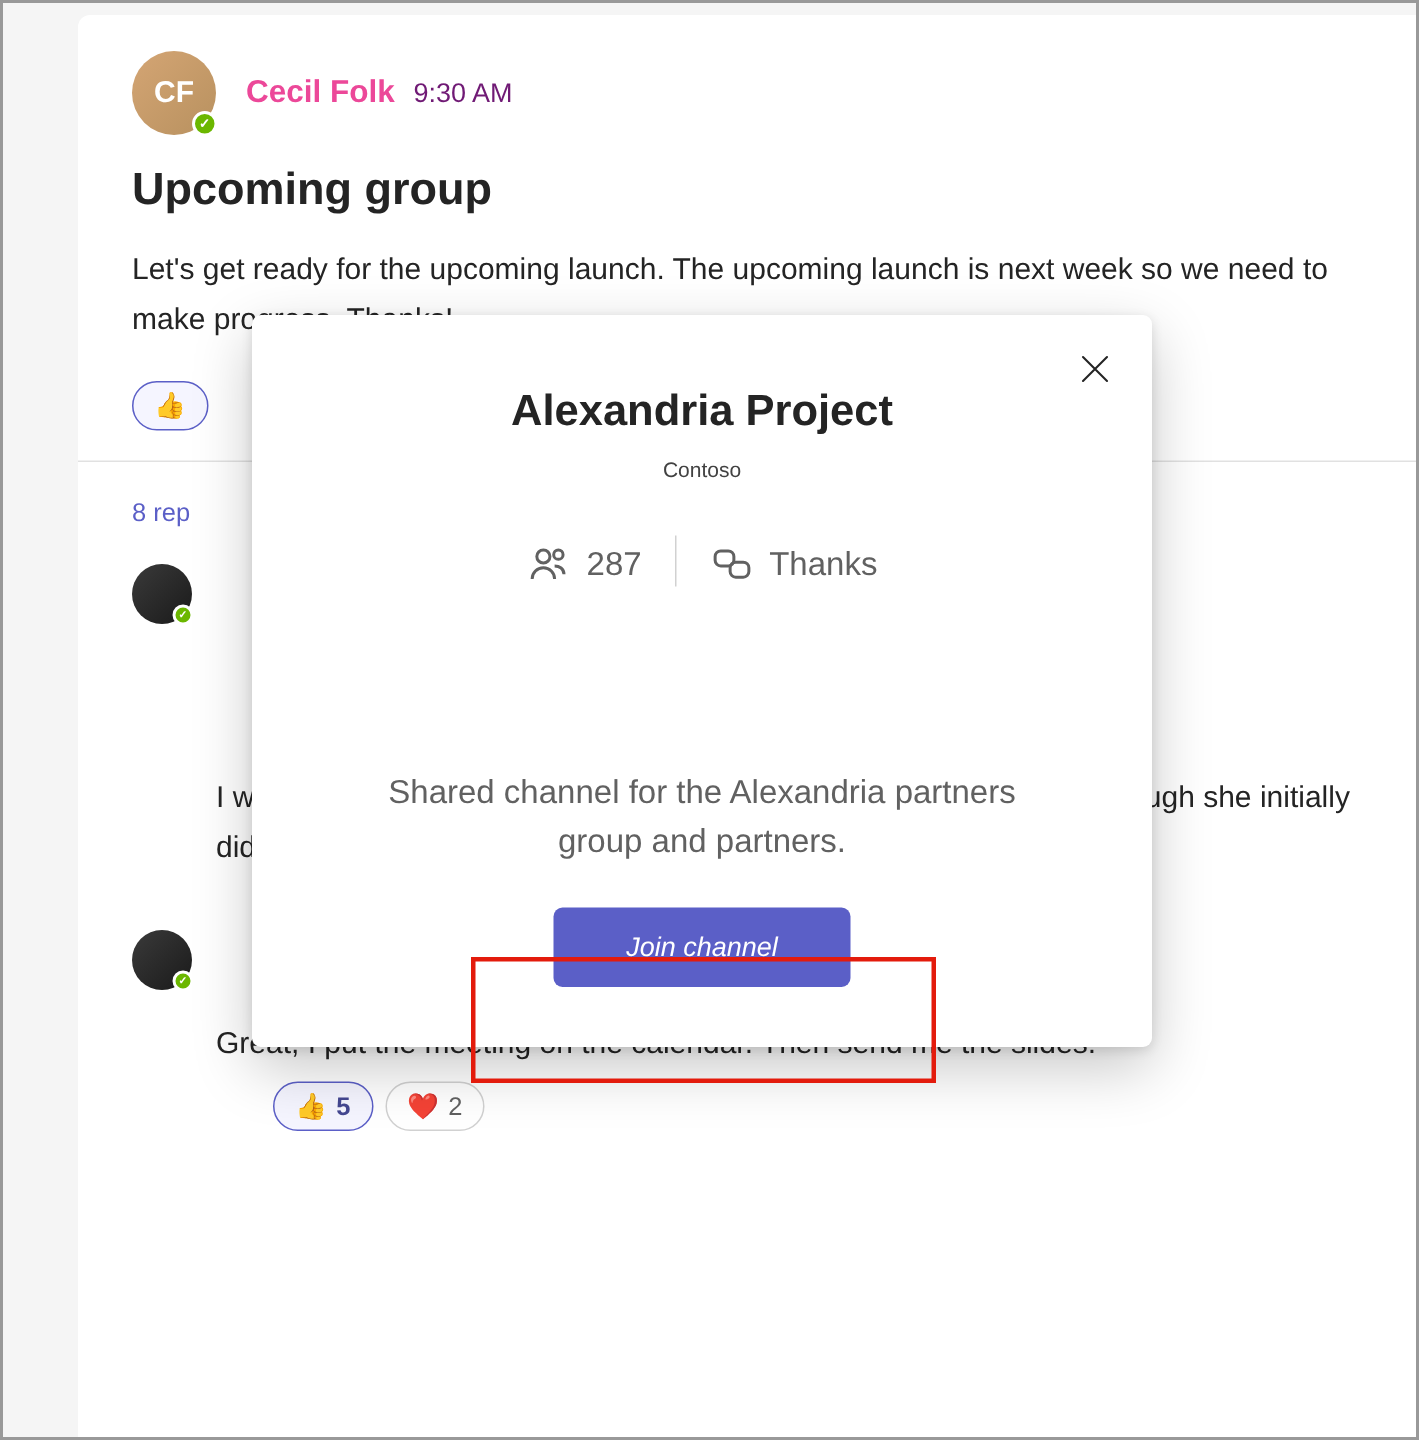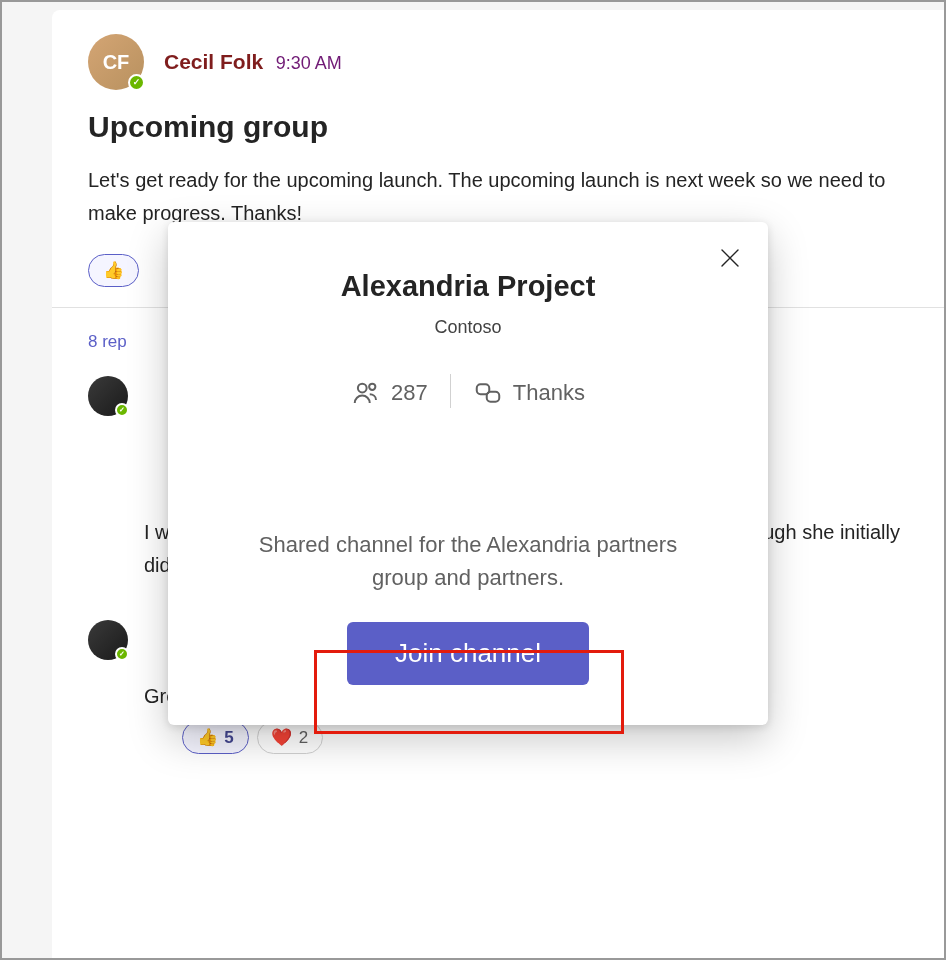--- a/index.html
+++ b/index.html
@@ -51,21 +51,21 @@
     }
     .presence-small {
       position: absolute; bottom: -1px; right: -1px;
       width: 14px; height: 14px; border-radius: 50%;
       background: #6bb700; border: 2px solid #fff;
     }
     .presence-small::after {
       content: "✓"; color: #fff; font-size: 7px; font-weight: bold;
       position: absolute; top: 49%; left: 50%; transform: translate(-50%,-50%);
     }
-    .author-name { font-size: 21px; font-weight: 700; color: #7f1d1d; }
+    .author-name { font-size: 21px; font-weight: 700; color: #ec4899; }
     .timestamp { font-size: 18px; color: #701a75; margin-left: 8px; }
     .message-title {
       font-size: 30px; font-weight: 700; color: #242424;
       padding: 0 36px; margin-bottom: 20px;
     }
     .message-body {
       font-size: 20px; color: #242424; line-height: 1.65;
       padding: 0 36px; margin-bottom: 24px;
     }
     .reaction-row { display: flex; gap: 8px; padding: 0 36px; margin-bottom: 20px; }
@@ -83,50 +83,50 @@
       font-size: 17px; color: #5b5fc7; padding: 24px 36px 16px;
       cursor: pointer;
     }
     .reply-item { display: flex; gap: 16px; padding: 8px 36px 30px; }
     .reply-avatar-col { flex: 0 0 40px; position: relative; }
     .reply-content { flex: 1; font-size: 20px; color: #242424; line-height: 1.65; }
     .reply-spacer { height: 140px; }
 
     .popup {
       position: absolute;
-      top: 212px; left: 116px;
+      top: 200px; left: 116px;
       width: 600px;
       background: #fff;
       border-radius: 6px;
       box-shadow: 0 14px 40px rgba(0,0,0,0.22), 0 2px 8px rgba(0,0,0,0.12);
       padding: 48px 40px 40px;
       text-align: center;
     }
     .popup-close {
       position: absolute; top: 22px; right: 24px;
       width: 28px; height: 28px; cursor: pointer;
       display: flex; align-items: center; justify-content: center;
     }
     .popup-close svg { width: 24px; height: 24px; stroke: #242424; stroke-width: 1.4; }
     .popup-title { font-size: 29px; font-weight: 700; color: #242424; margin-bottom: 14px; }
-    .popup-subtitle { font-size: 18px; color: #424242; margin-bottom: 36px; }
+    .popup-subtitle { font-size: 14px; color: #424242; margin-bottom: 36px; }
     .popup-meta {
       display: flex; justify-content: center; align-items: flex-end;
       gap: 22px; margin-bottom: 120px; color: #616161; font-size: 22px;
     }
     .popup-meta-item { display: flex; align-items: center; gap: 10px; }
     .popup-meta-sep { width: 1px; height: 34px; background: #d1d1d1; }
     .popup-desc {
       font-size: 22px; color: #616161; line-height: 1.5;
       margin-bottom: 28px; padding: 0 30px;
     }
     .join-button {
       background: #5b5fc7; color: #fff; border: none;
-      font-size: 26px; font-weight: 400;
-      padding: 16px 48px; border-radius: 6px; cursor: pointer;
+      font-size: 18px; font-weight: 400;
+      padding: 16px 48px; border-radius: 6px; cursor: pointer; font-style: italic;
     }
     .highlight-box {
       position: absolute;
       border: 3px solid #e31b0c;
       pointer-events: none;
     }
     .icon-svg { width: 30px; height: 30px; }
   </style>
 </head>
 <body>

